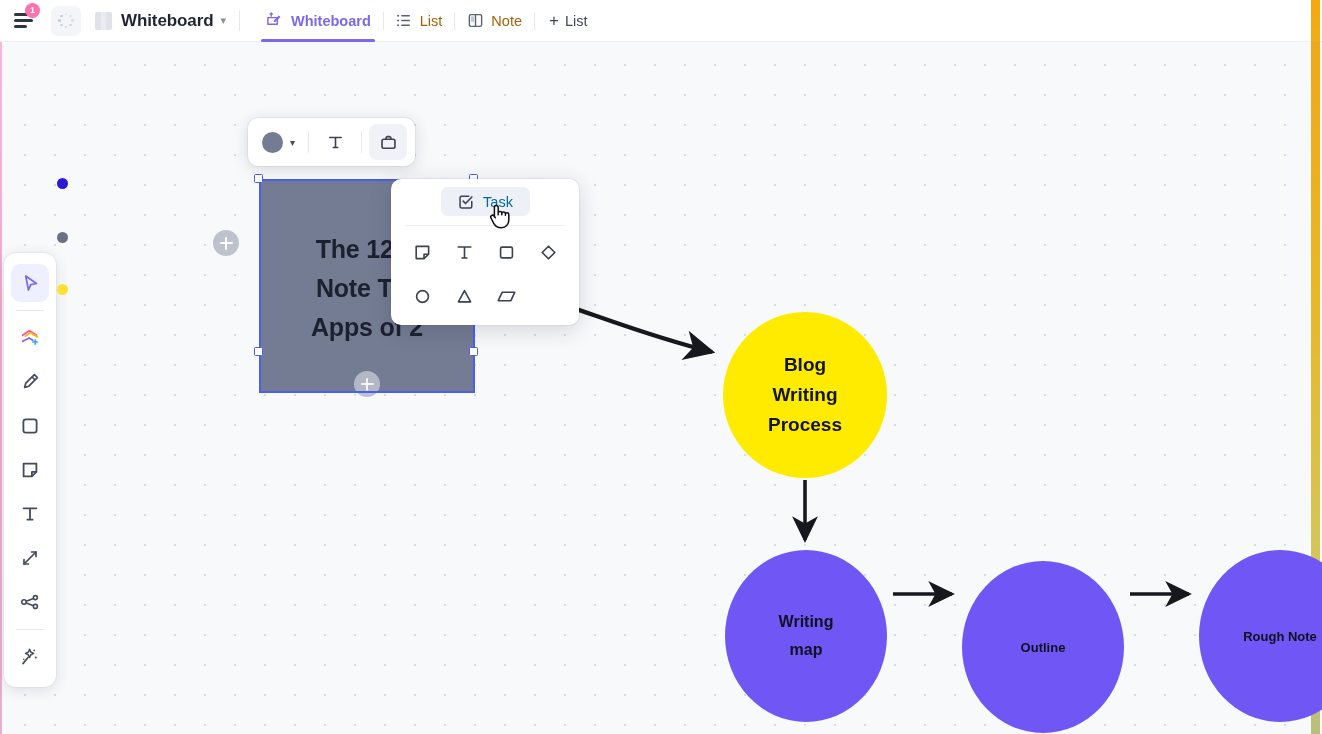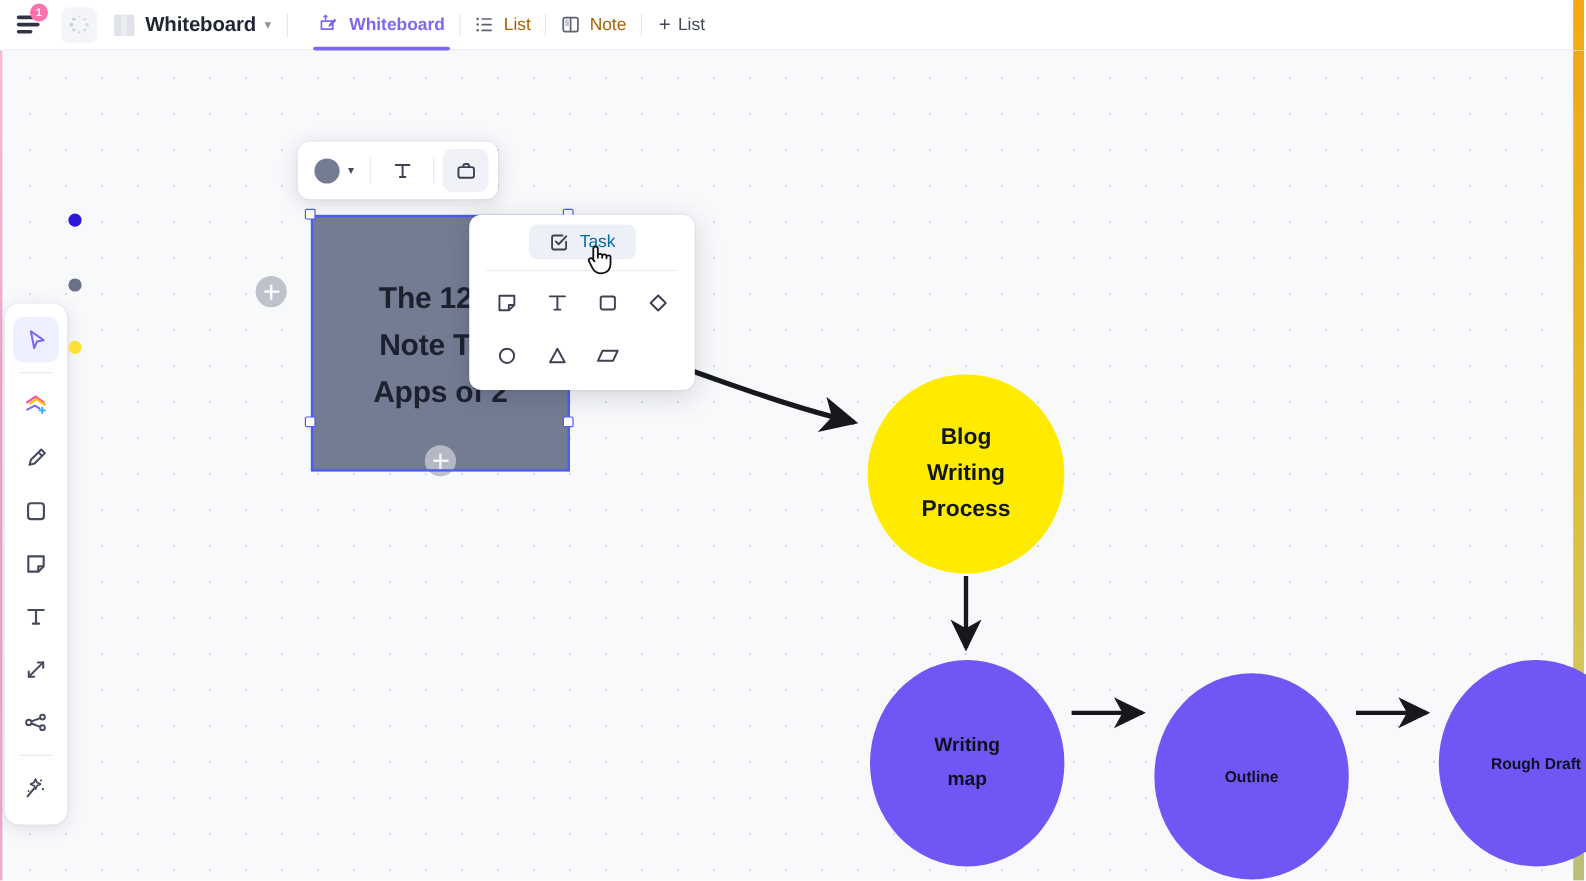--- a/index.html
+++ b/index.html
@@ -397,21 +397,21 @@
 Process</span>
     </div>
     <div class="node" id="nodeConcept">
       <span class="ntext">Writing
 map</span>
     </div>
     <div class="node" id="nodeOutline">
       <span class="ntext">Outline</span>
     </div>
     <div class="node" id="nodeRough">
-      <span class="ntext">Rough Draft</span>
+      <span class="ntext">Rough Note</span>
     </div>
 
     <div id="elemToolbar">
       <div class="et-item">
         <span class="et-swatch"></span>
         <span class="et-caret">▾</span>
       </div>
       <div class="et-sep"></div>
       <div class="et-item">
         <svg width="19" height="19" viewBox="0 0 20 20" fill="none">

